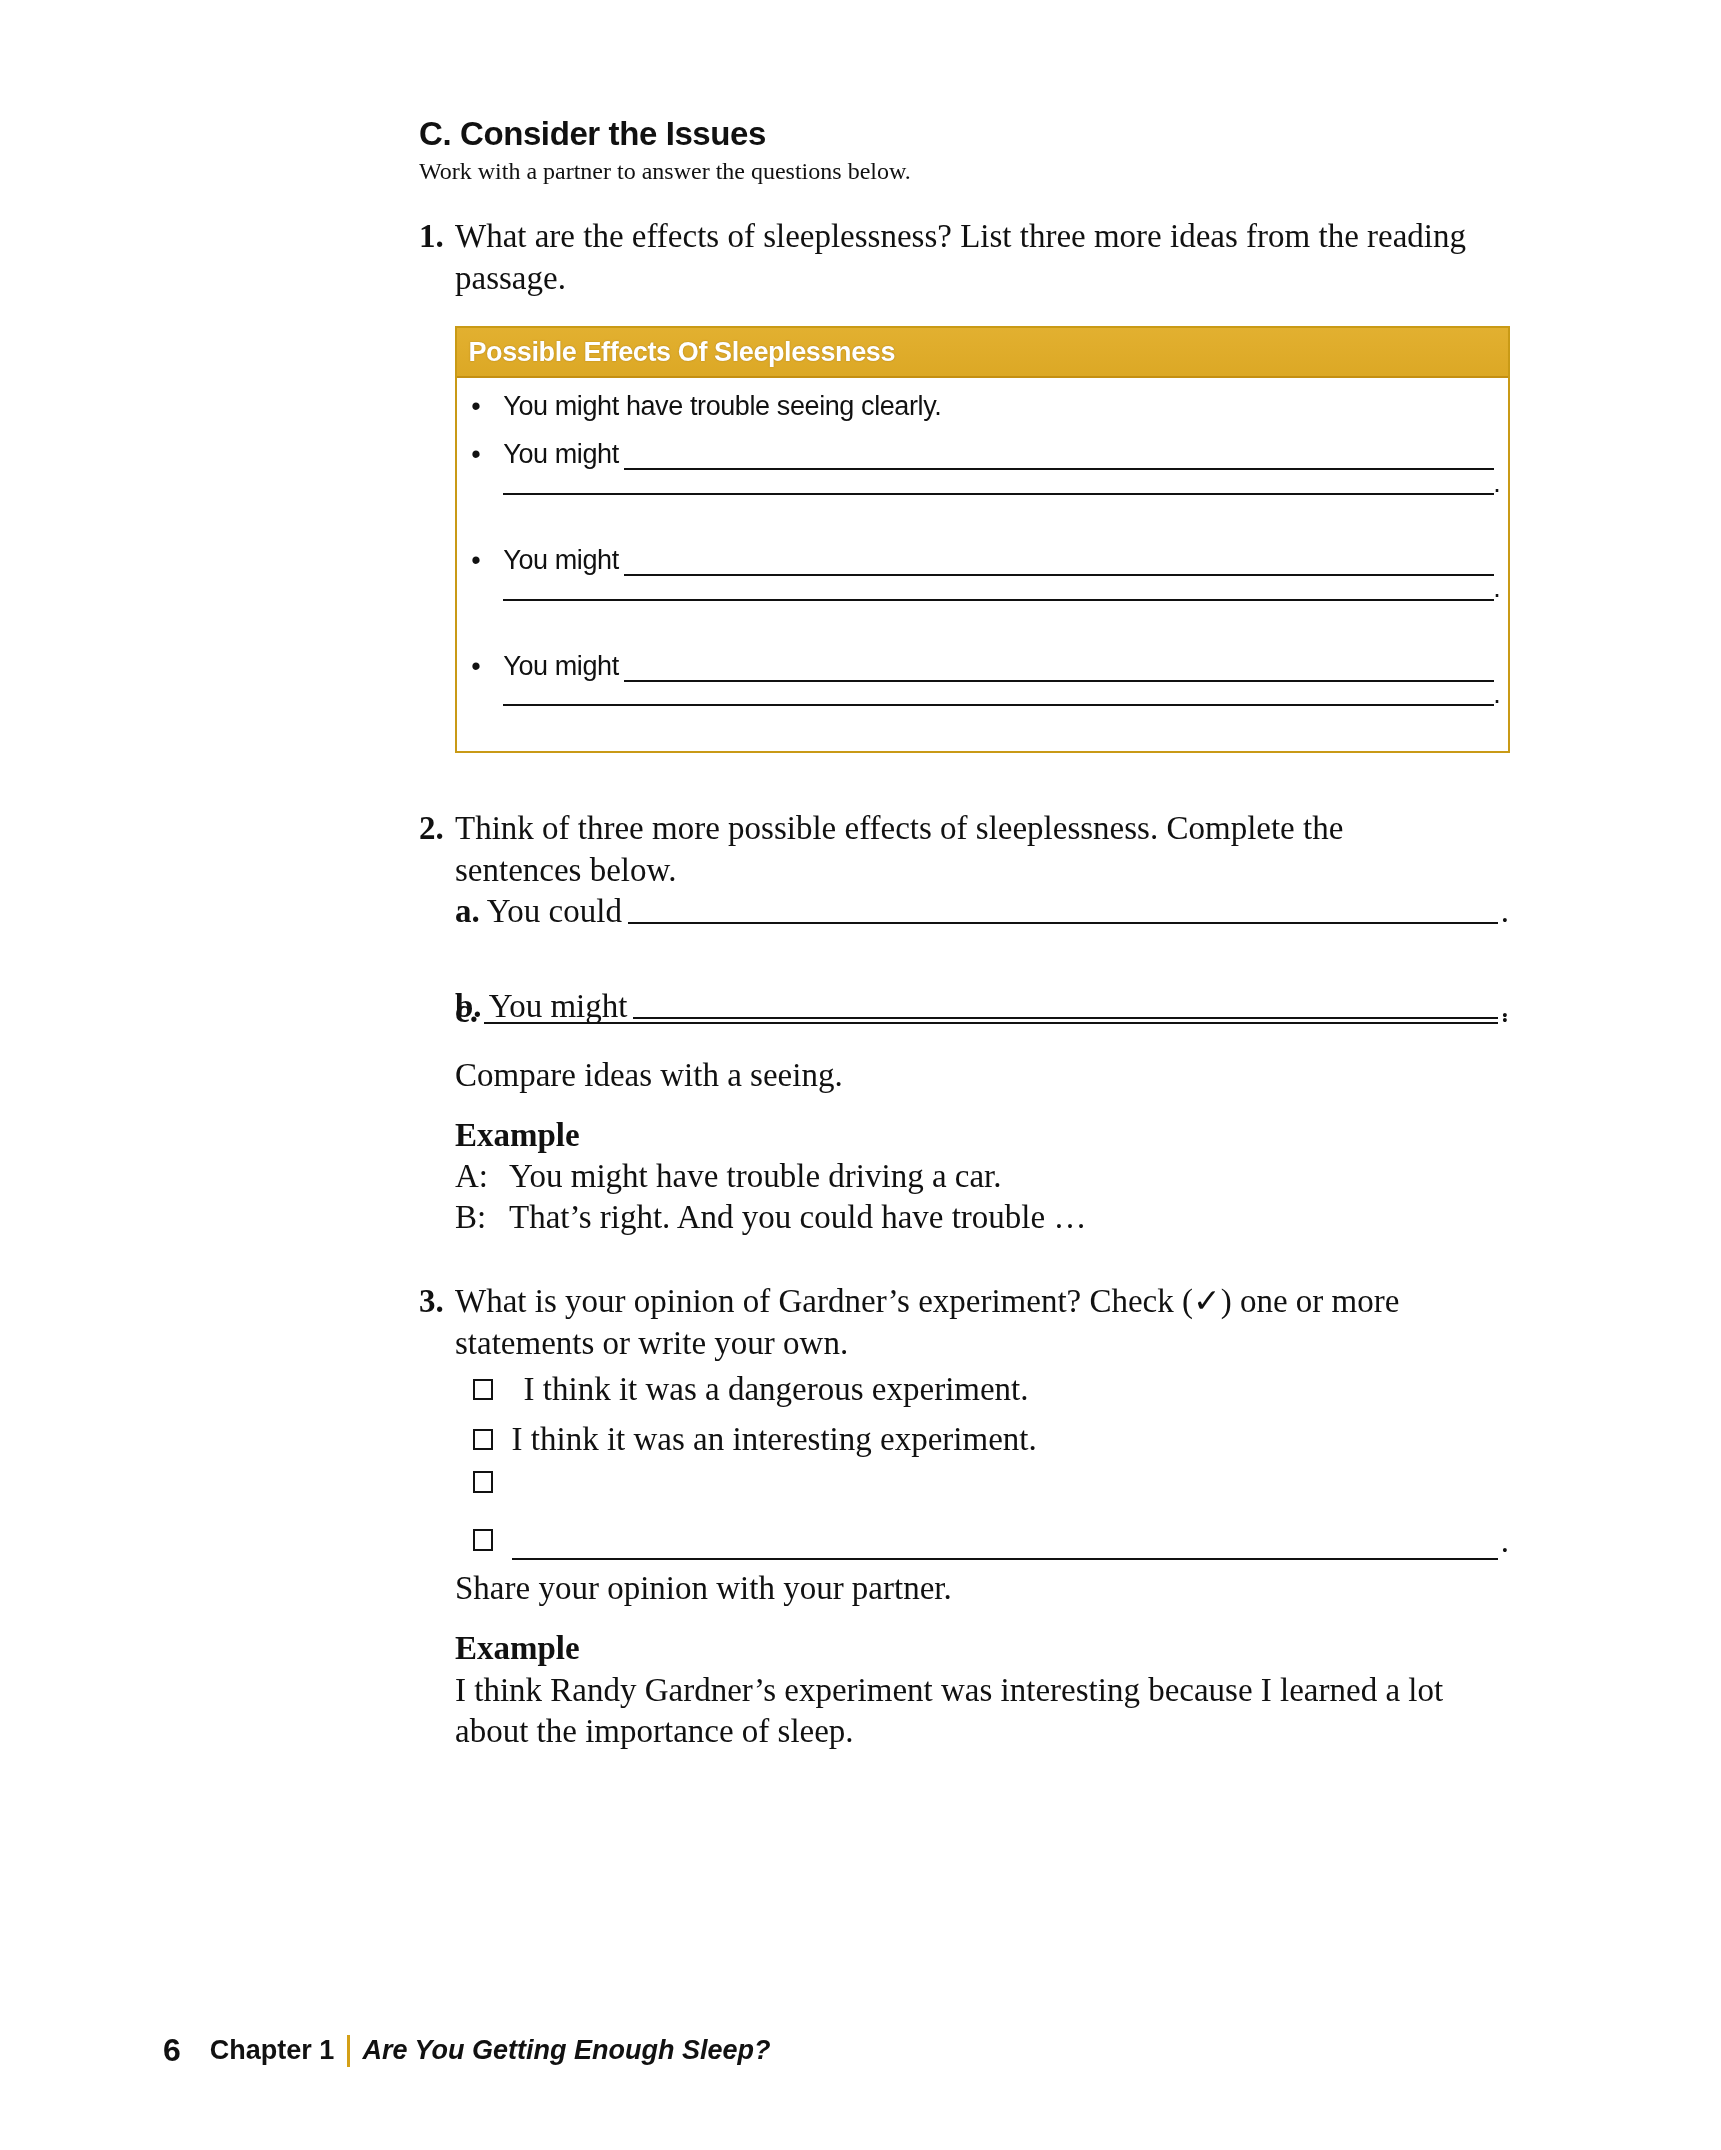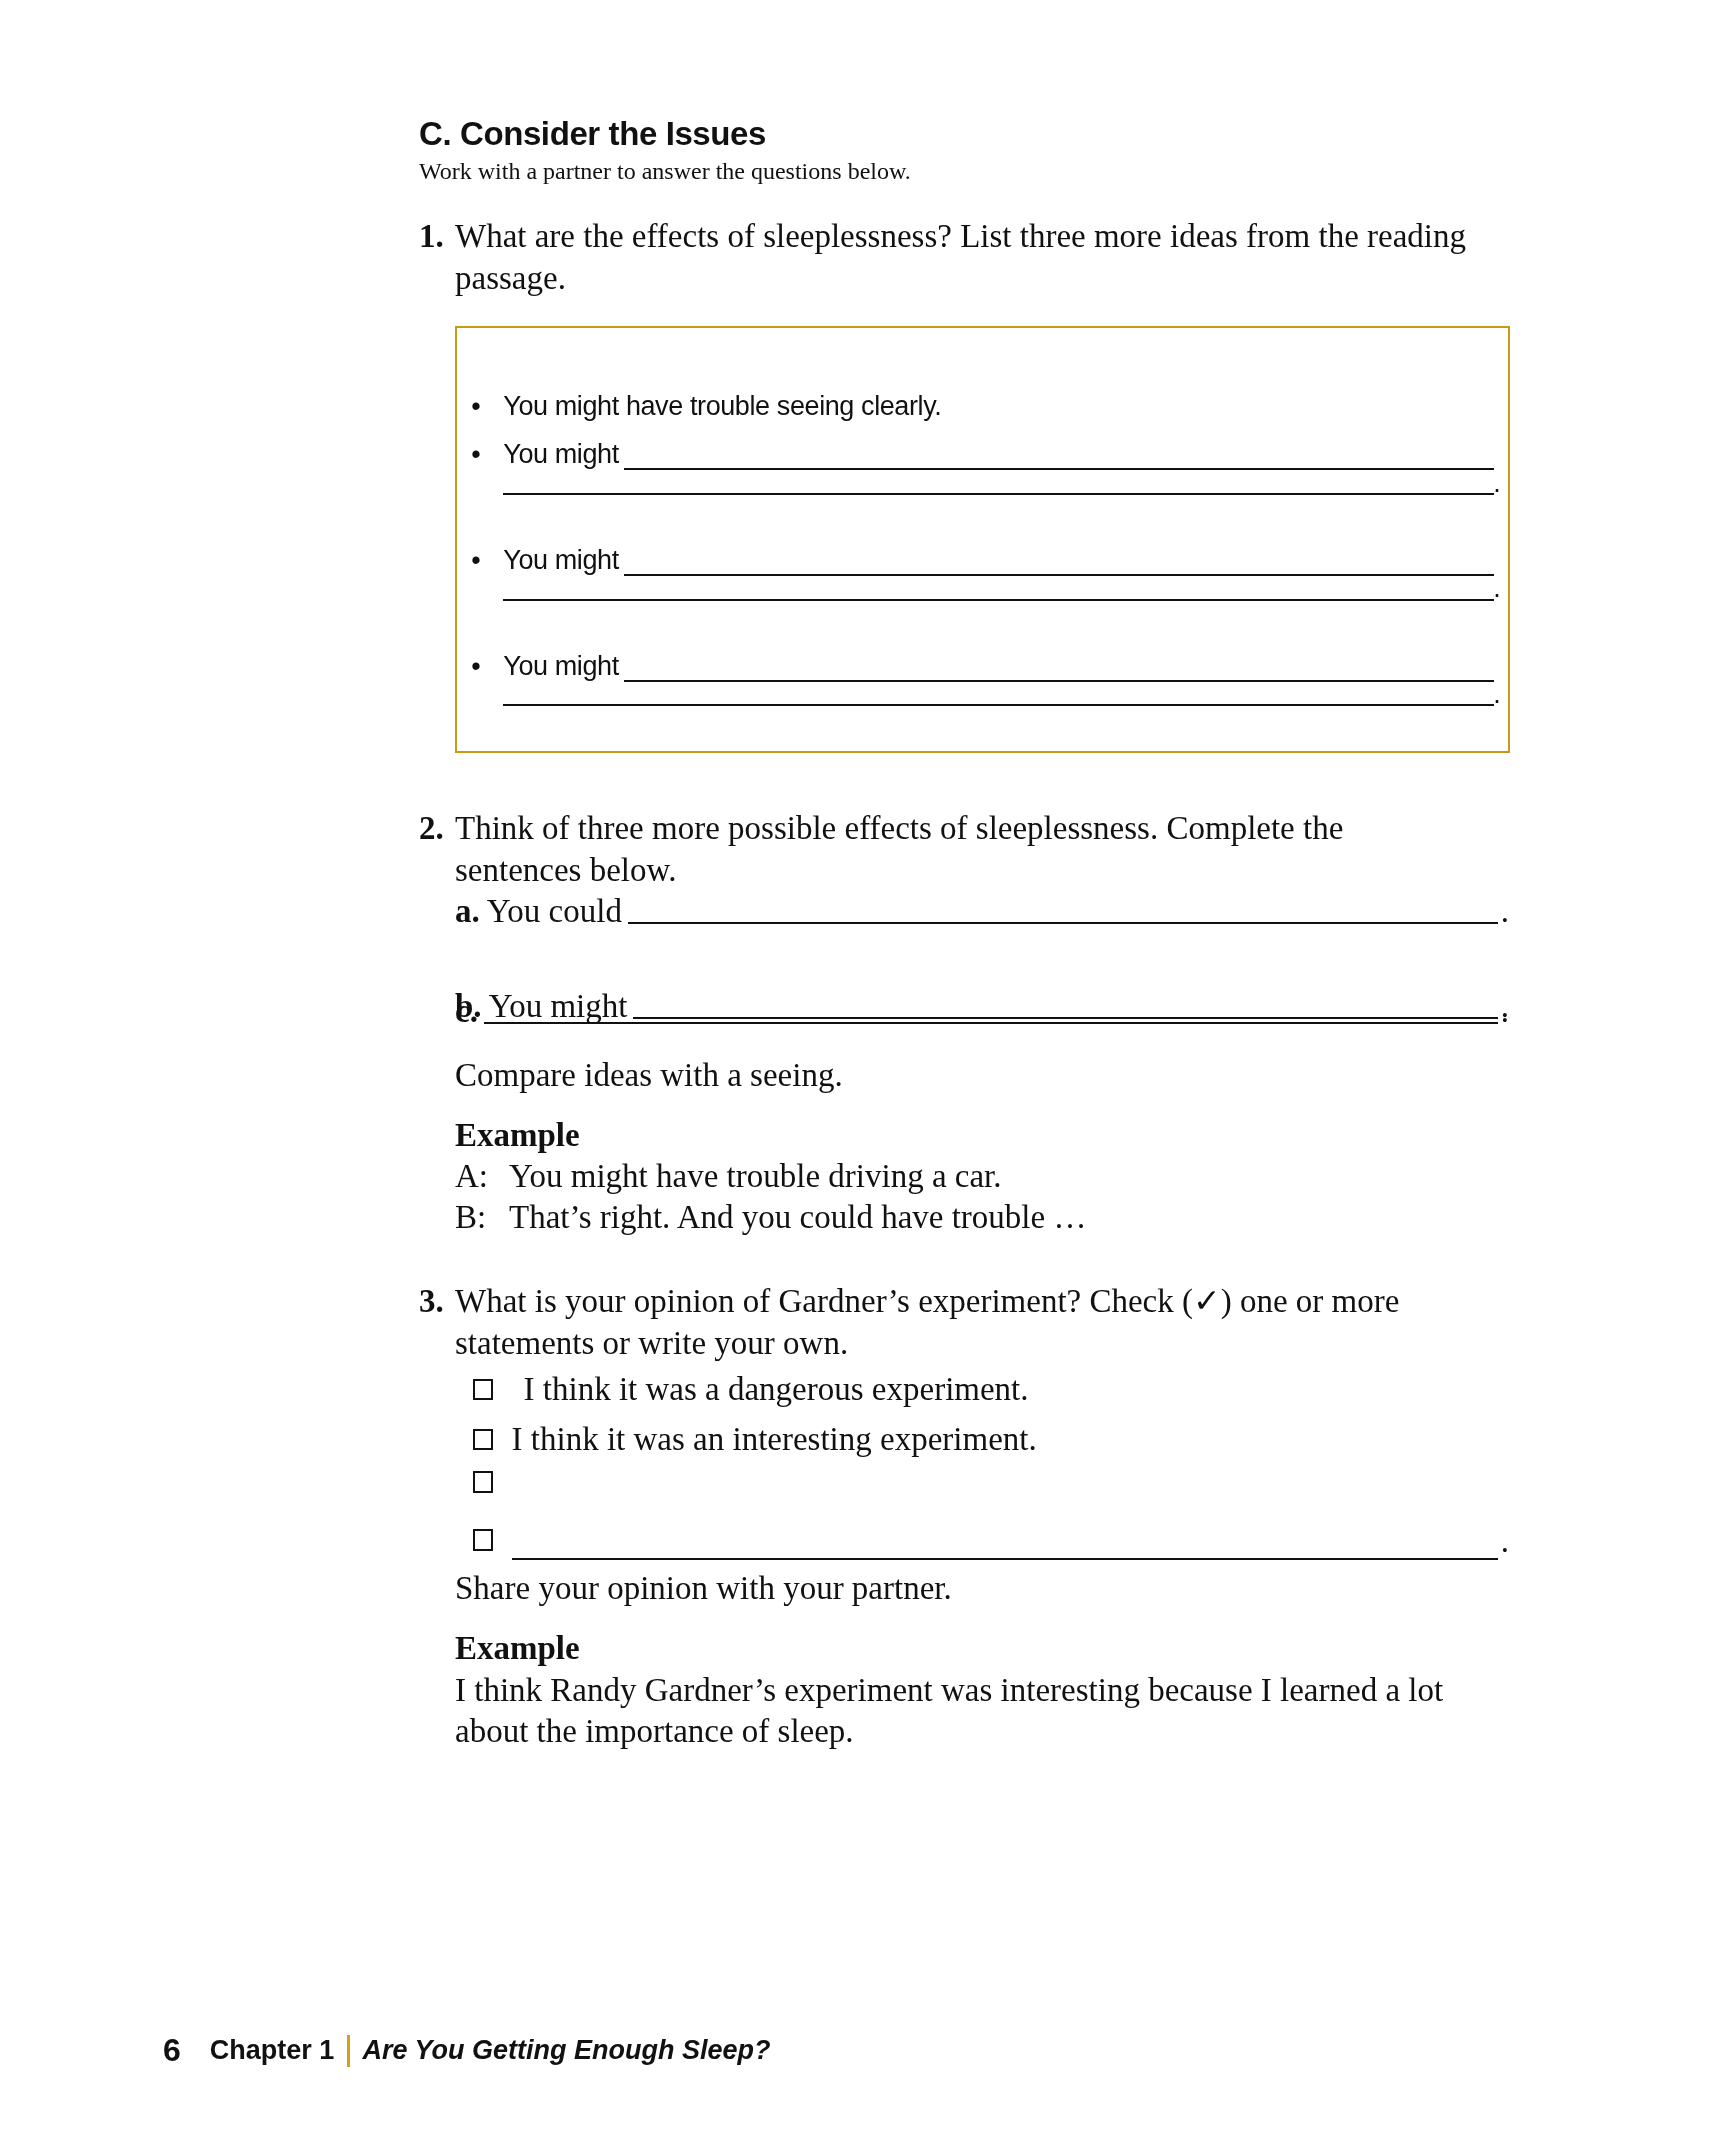--- a/index.html
+++ b/index.html
@@ -55,20 +55,23 @@
 <div class="abs serif intro">Work with a partner to answer the questions below.</div>
 
 <div class="abs serif qtext q1">
   <div style="display:flex;">
     <span class="qnum">1.</span>
     <span style="flex:1;">What are the effects of sleeplessness? List three more ideas from the reading passage.</span>
   </div>
 </div>
 
 <div class="abs effects-box sans">
+  <div class="effects-header">
+    <span class="effects-header-text">Possible Effects Of Sleeplessness</span>
+  </div>
 
   <div class="bullet-row" style="top:63px;">
     <span class="bullet">•</span>
     <span>You might have trouble seeing clearly.</span>
   </div>
 
   <div class="bullet-row" style="top:111px;">
     <span class="bullet">•</span>
     <span>You might</span>
     <span class="blank-line"></span>

